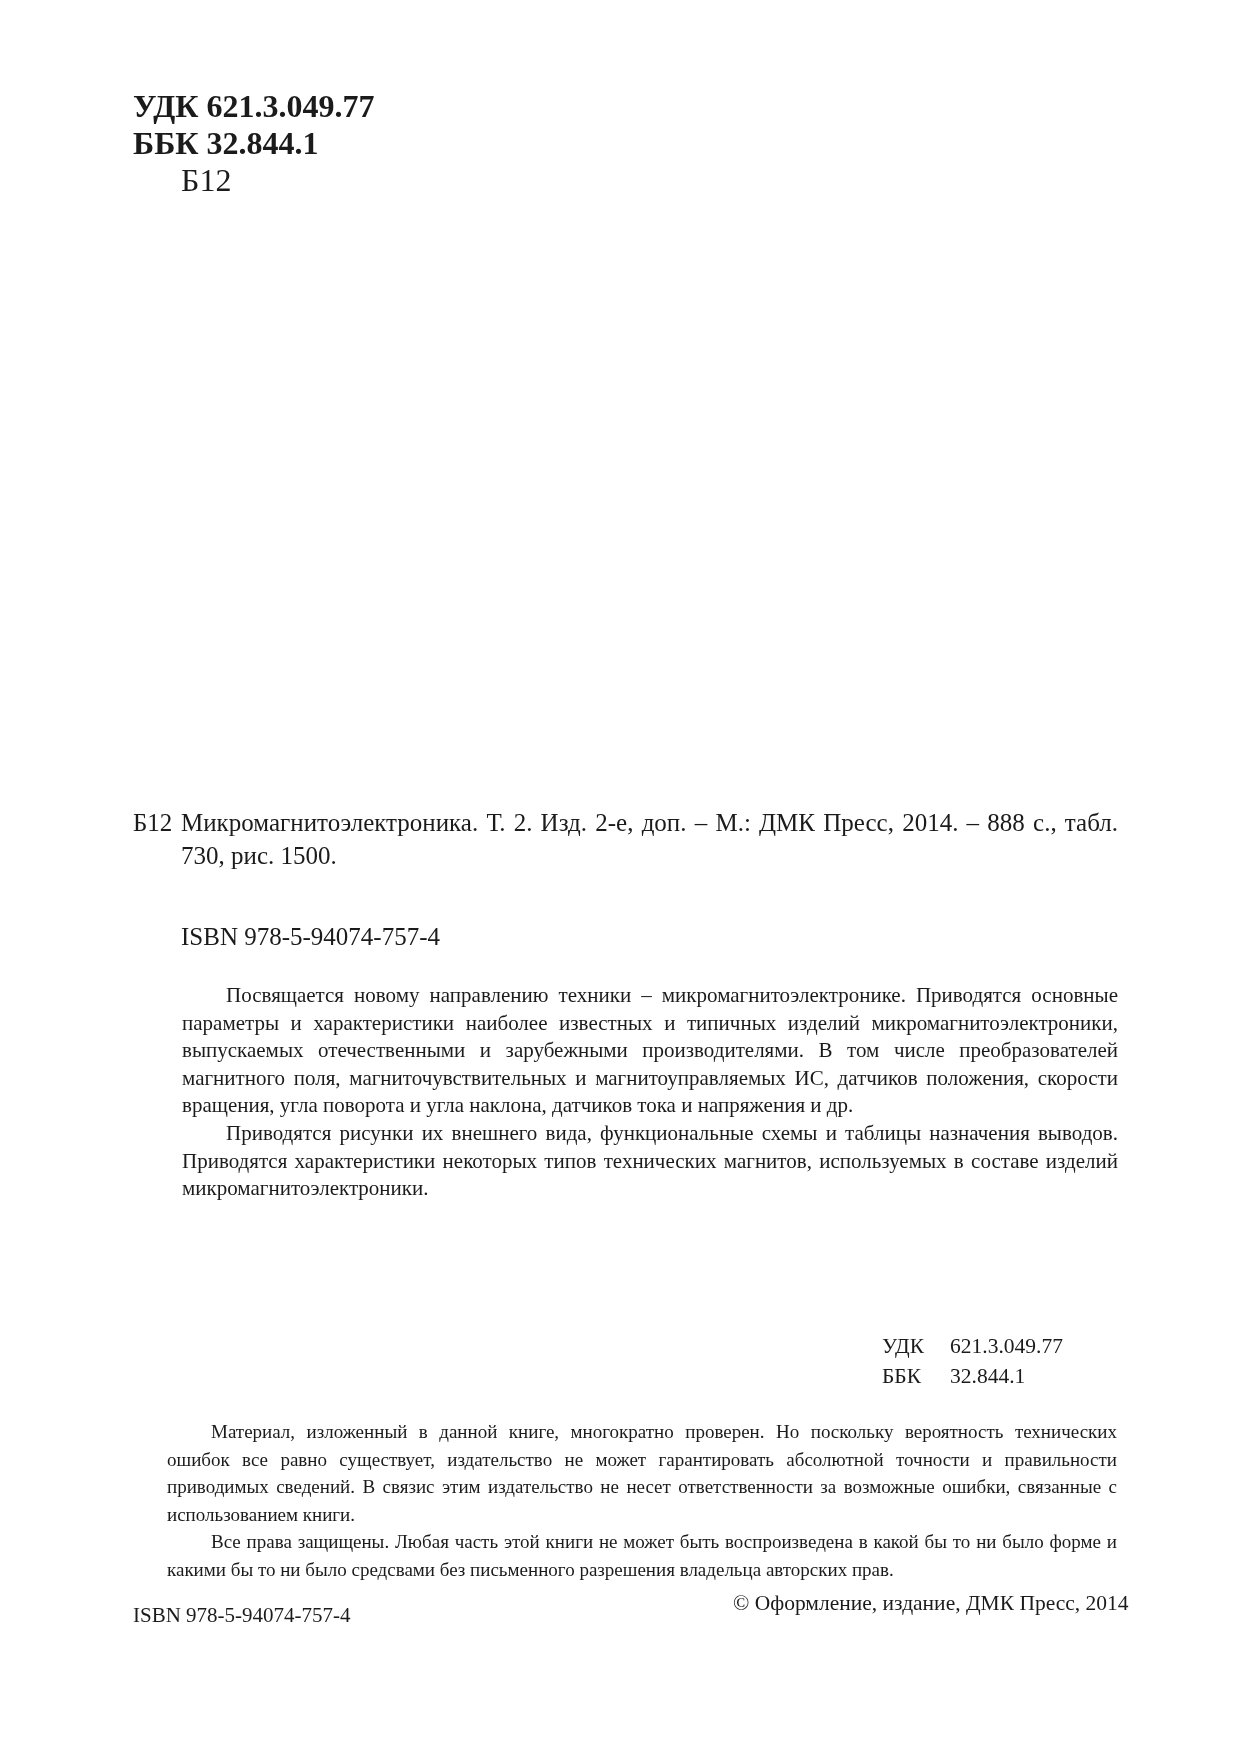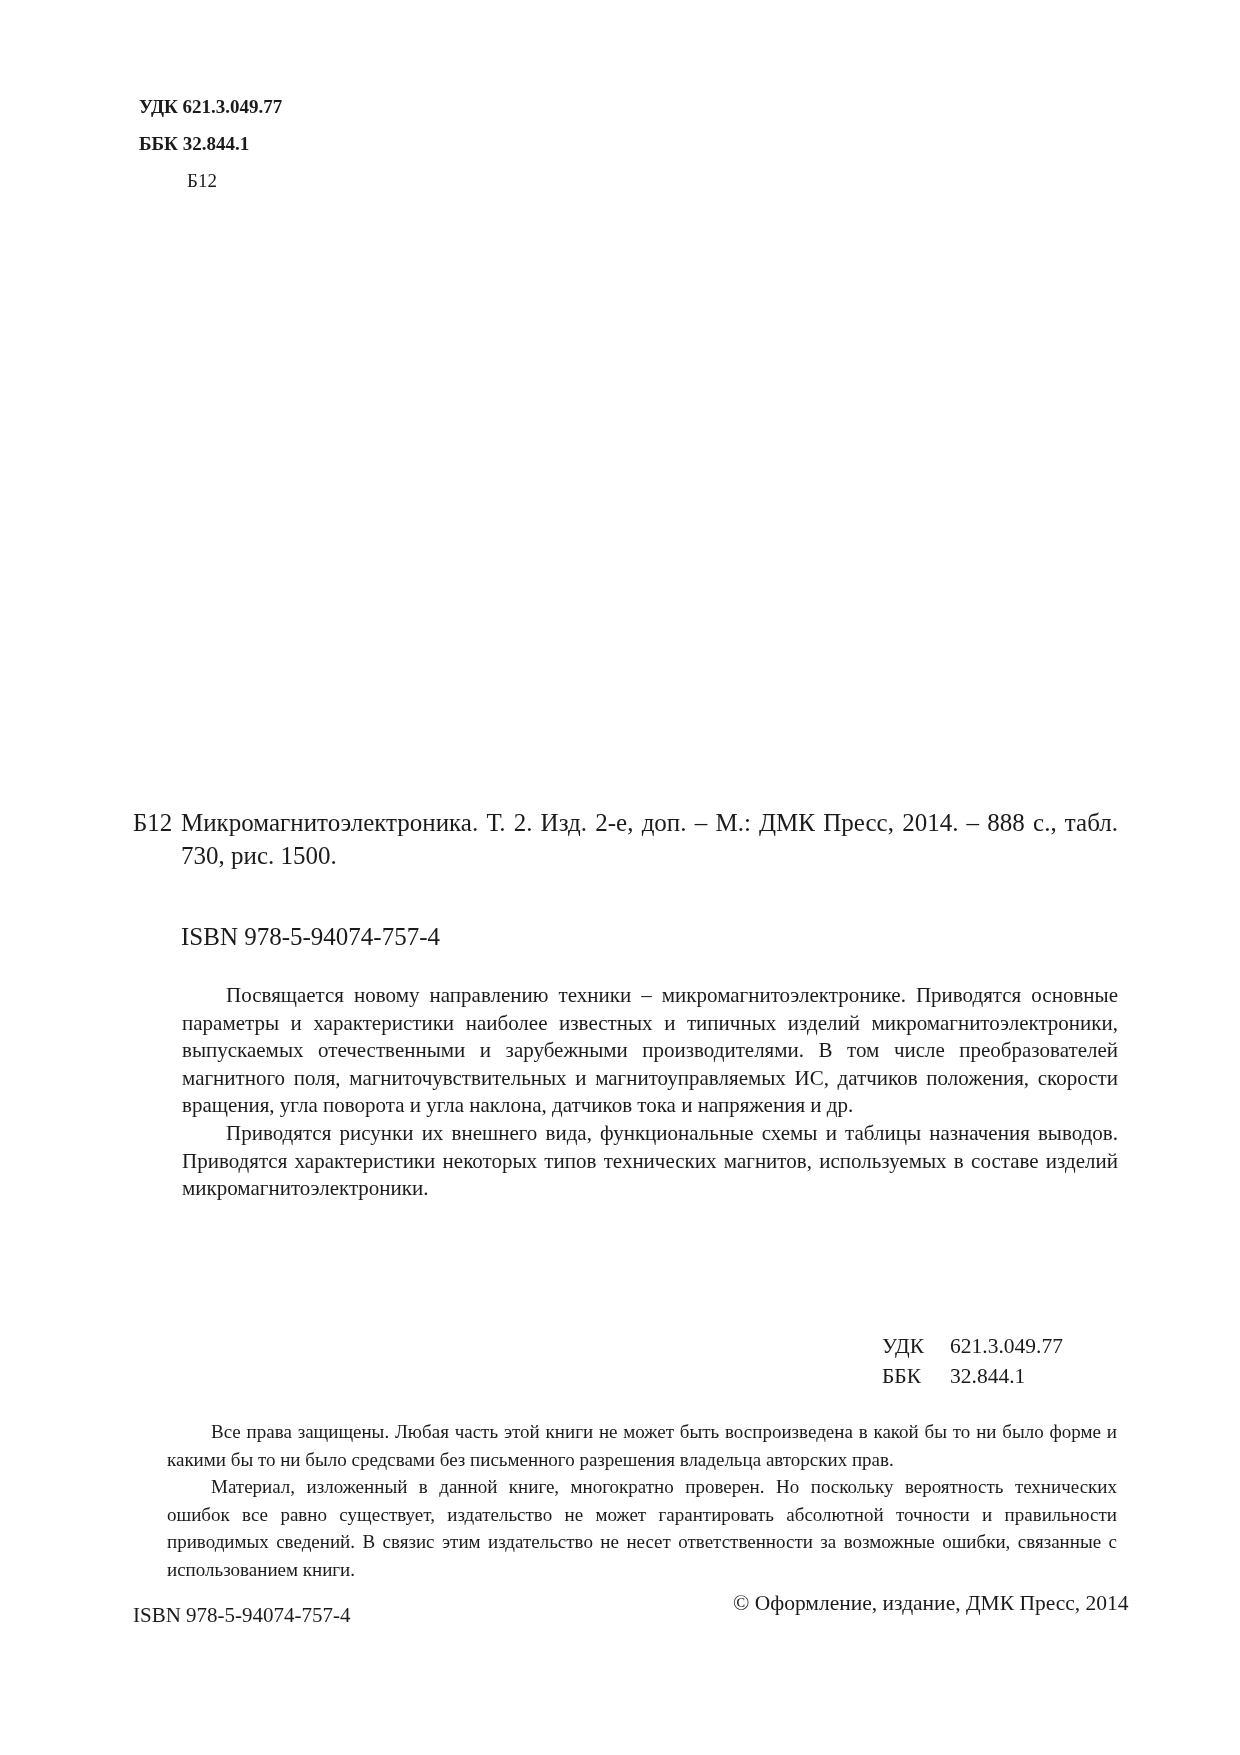--- a/index.html
+++ b/index.html
@@ -12,23 +12,23 @@
     position: relative;
     width: 1240px;
     height: 1755px;
     background: #ffffff;
     overflow: hidden;
   }
 
   
   .header-block {
     position: absolute;
-    left: 139px;
+    left: 133px;
     top: 88px;
-    font-size: 19px;
+    font-size: 32px;
     line-height: 37px;
   }
   .header-block .bold-line { font-weight: bold; }
   .header-block .code-line { padding-left: 48px; }
 
   
   .bib-block {
     position: absolute;
     left: 133px;
     top: 806px;
@@ -129,22 +129,22 @@
       <span class="lbl">УДК</span>
       <span>621.3.049.77</span>
     </div>
     <div class="row">
       <span class="lbl">ББК</span>
       <span>32.844.1</span>
     </div>
   </div>
 
   <div class="disclaimer">
+    <p>Материал, изложенный в данной книге, многократно проверен. Но поскольку вероятность технических ошибок все равно существует, издательство не может гарантировать абсолютной точности и правильности приводимых сведений. В связис этим издательство не несет ответственности за возможные ошибки, связанные с использованием книги.</p>
     <p>Все права защищены. Любая часть этой книги не может быть воспроизведена в какой бы то ни было форме и какими бы то ни было средсвами без письменного разрешения владельца авторских прав.</p>
-    <p>Материал, изложенный в данной книге, многократно проверен. Но поскольку вероятность технических ошибок все равно существует, издательство не может гарантировать абсолютной точности и правильности приводимых сведений. В связис этим издательство не несет ответственности за возможные ошибки, связанные с использованием книги.</p>
   </div>
 
   <div class="copyright-block">
     <div>© Оформление, издание, ДМК Пресс, 2014</div>
   </div>
 
   <div class="isbn-bottom">ISBN 978-5-94074-757-4</div>
 
 </div>
 

